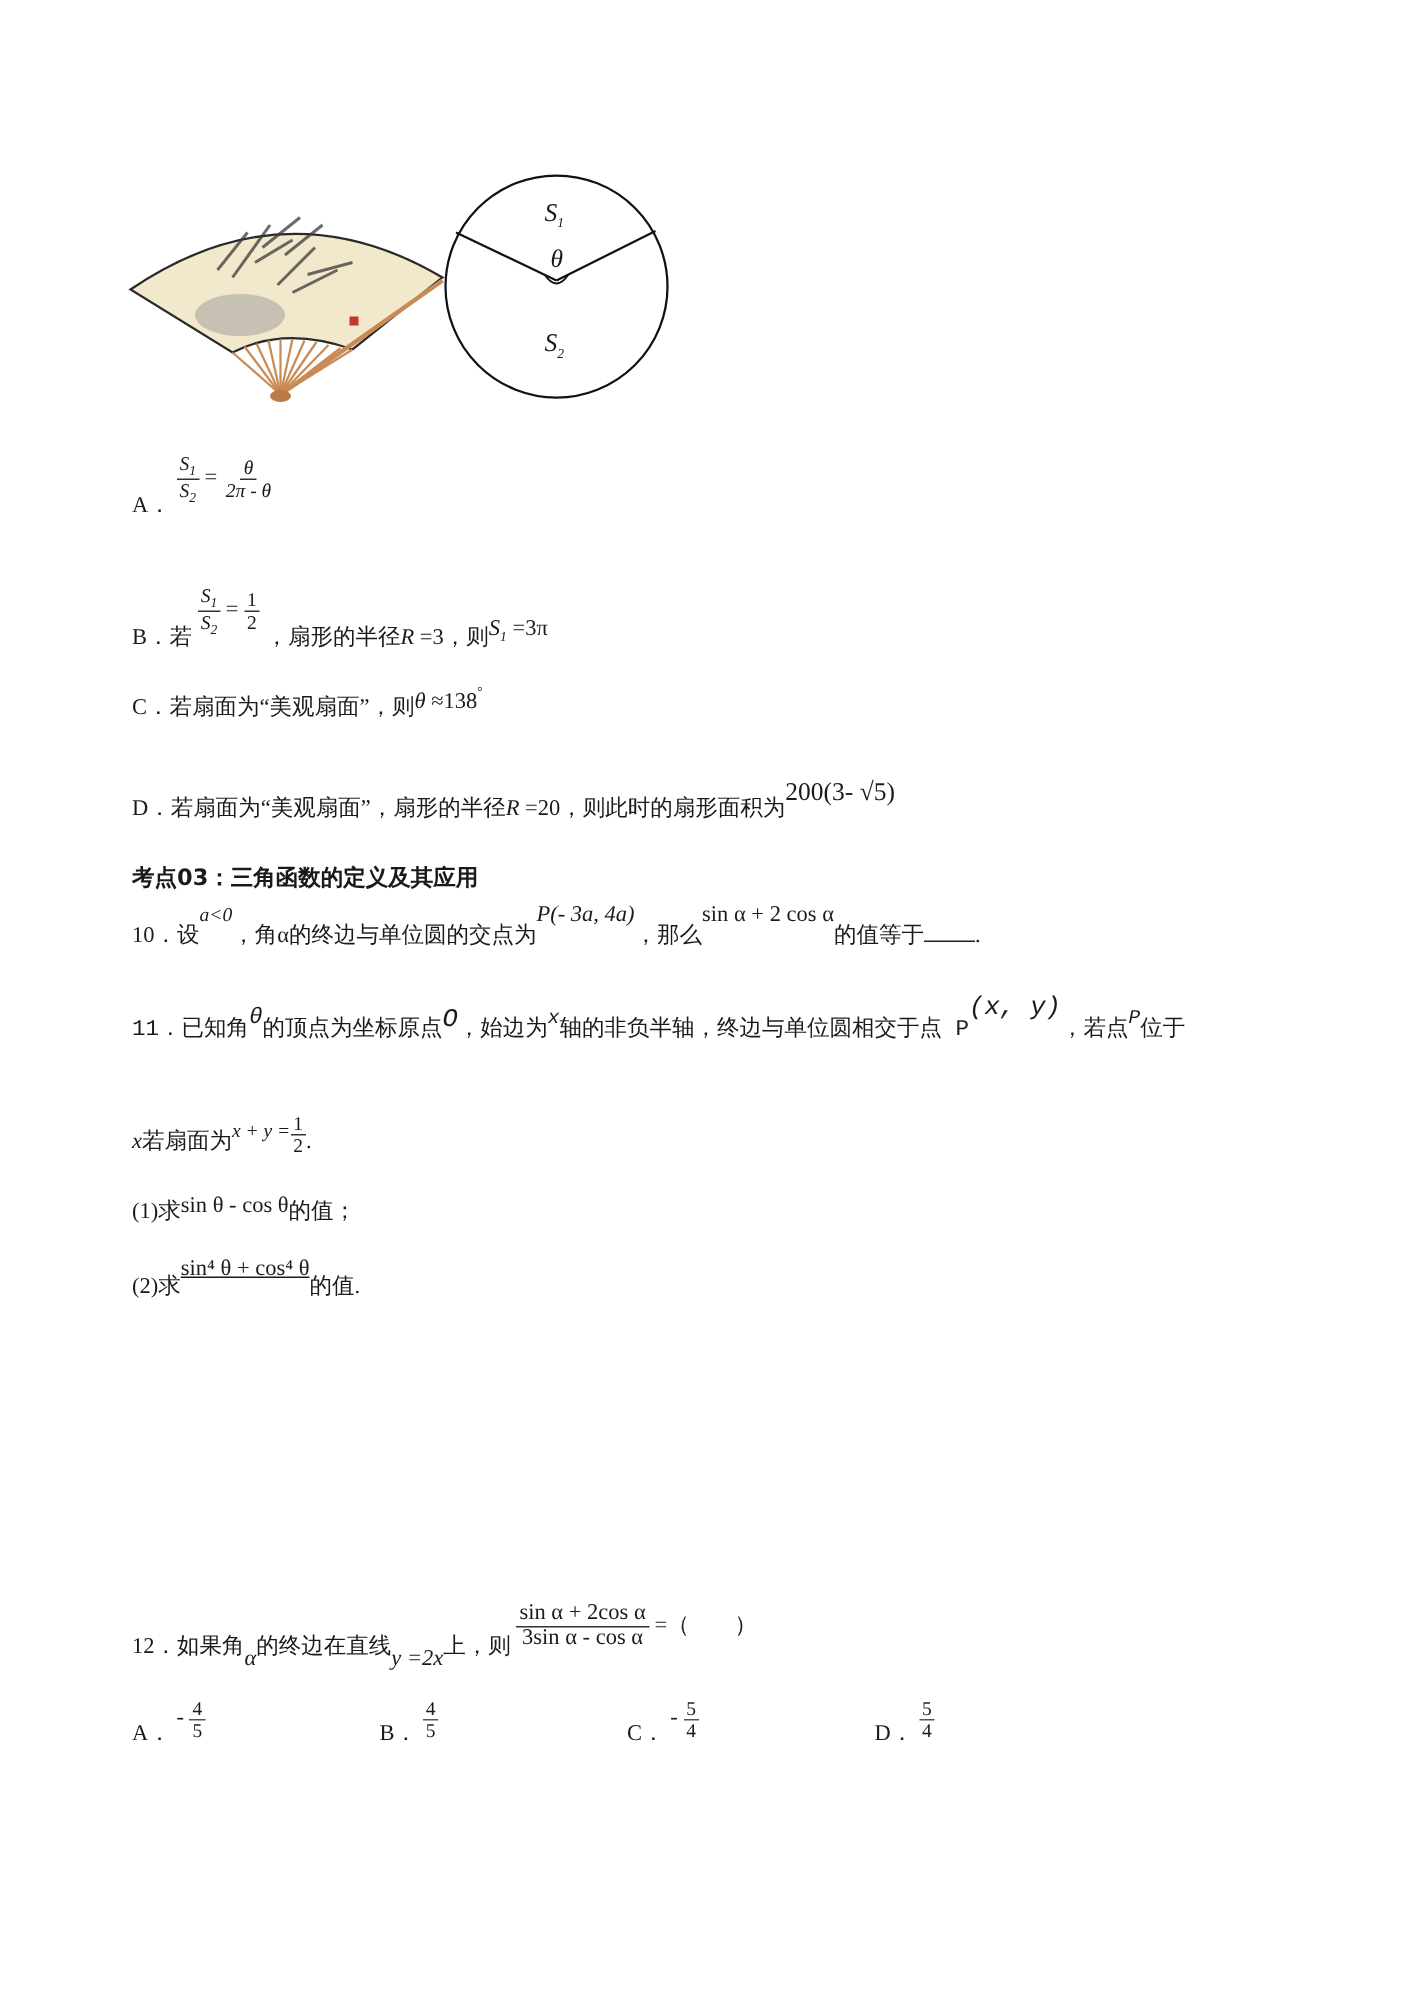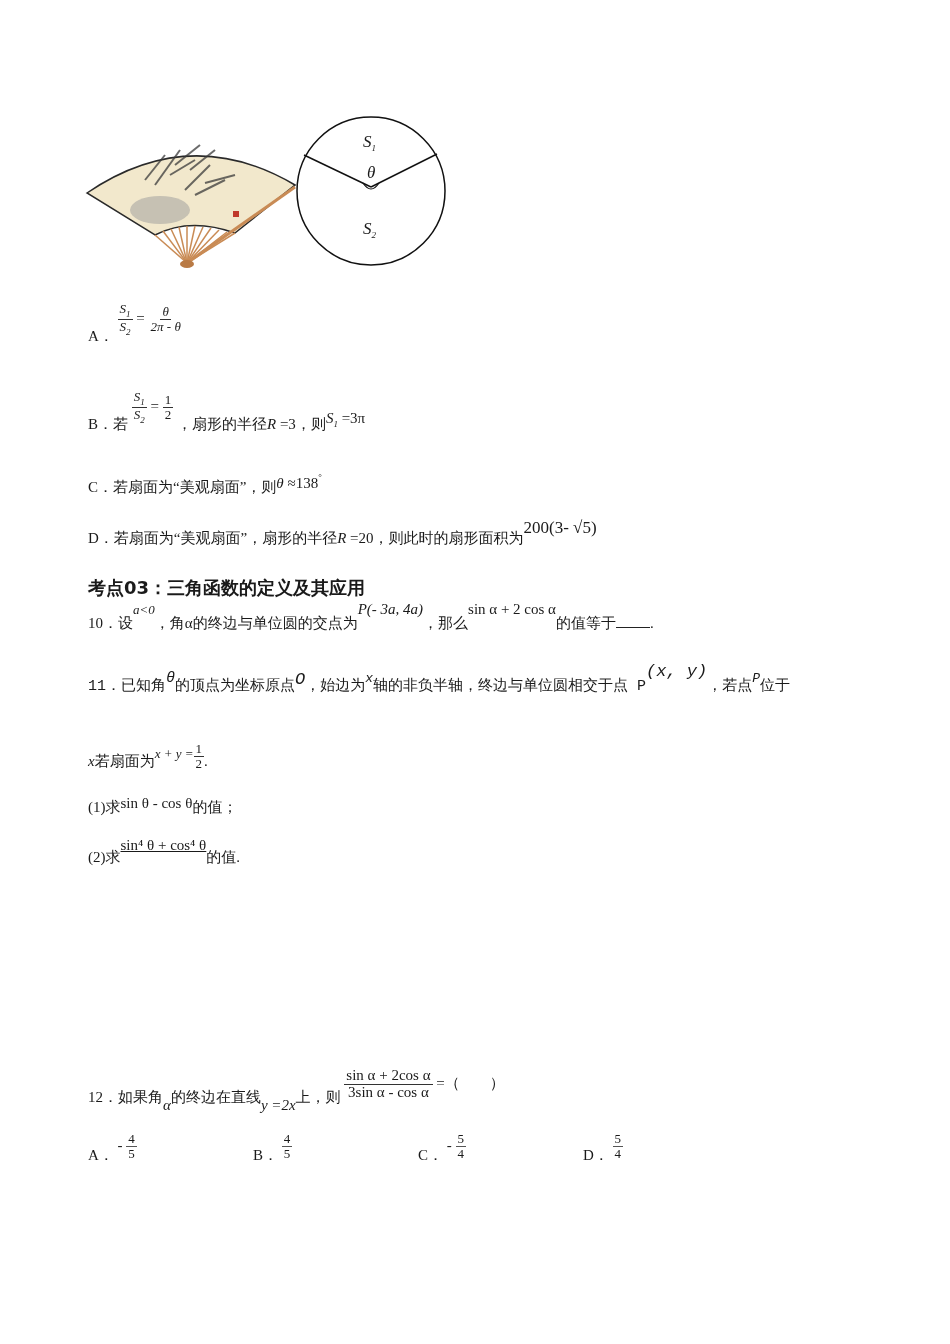--- a/index.html
+++ b/index.html
@@ -4,21 +4,21 @@
 <style>
   html, body { margin:0; padding:0; background:#ffffff; }
   body { width:950px; height:1344px; position:relative; overflow:hidden;
          font-family:"Liberation Serif","DejaVu Serif",serif; color:#1a1a1a; font-size:15px; }
   .abs { position:absolute; white-space:nowrap; }
   .i { font-style:italic; }
   .frac { display:inline-flex; flex-direction:column; align-items:center; vertical-align:middle; line-height:1.05; }
   .frac .num { border-bottom:1px solid #333; padding:0 2px; }
   .frac .den { padding:0 2px; }
   .sm { font-size:13px; }
-  .heading { font-family:"DejaVu Sans","Liberation Sans",sans-serif; font-weight:bold; font-size:18px; }
+  .heading { font-family:"DejaVu Sans","Liberation Sans",sans-serif; font-weight:bold; font-size:15px; }
   sub, sup { font-size:9px; }
   .blank { display:inline-block; width:34px; border-bottom:1px solid #222; height:12px; }
 </style>
 </head>
 <body>
 
 <div class="abs" style="left:85px; top:135px; width:215px; height:135px;">
   <svg width="215" height="135" viewBox="0 0 215 135">
 
     <path d="M2,58 Q105,-12 210,50 L150,98 Q105,82 70,100 Z" fill="#f2e8cc" stroke="#2a2a2a" stroke-width="1.5"></path>
@@ -89,21 +89,21 @@
   <span>=</span>
   <span class="frac sm">
     <span class="num">1</span>
     <span class="den">2</span>
   </span>
   <span style="position:relative; top:18px;">
     <span>，扇形的半径</span><span class="i">R</span><span> =3</span><span>，则</span><span class="i" style="position:relative; top:-6px;"><span>S</span><sub>1</sub><span style="font-style:normal"> =3π</span></span>
   </span>
 </div>
 
-<div class="abs" style="left:88px; top:478px;">
+<div class="abs" style="left:88px; top:462px;">
   <span>C．若扇面为“美观扇面”，则</span><span class="i" style="position:relative; top:-4px;">θ</span><span style="position:relative; top:-4px;"> ≈138</span><sup style="position:relative; top:-6px;">°</sup>
 </div>
 
 <div class="abs" style="left:88px; top:528px;">
   <span>D．若扇面为“美观扇面”，扇形的半径</span><span class="i">R</span><span> =20</span><span>，则此时的扇形面积为</span><span style="position:relative; top:-10px; font-size:17px;">200(3- √5)</span>
 </div>
 
 <div class="abs heading" style="left:88px; top:576px;">考点03：三角函数的定义及其应用</div>
 
 <div class="abs" style="left:88px; top:614px;">

